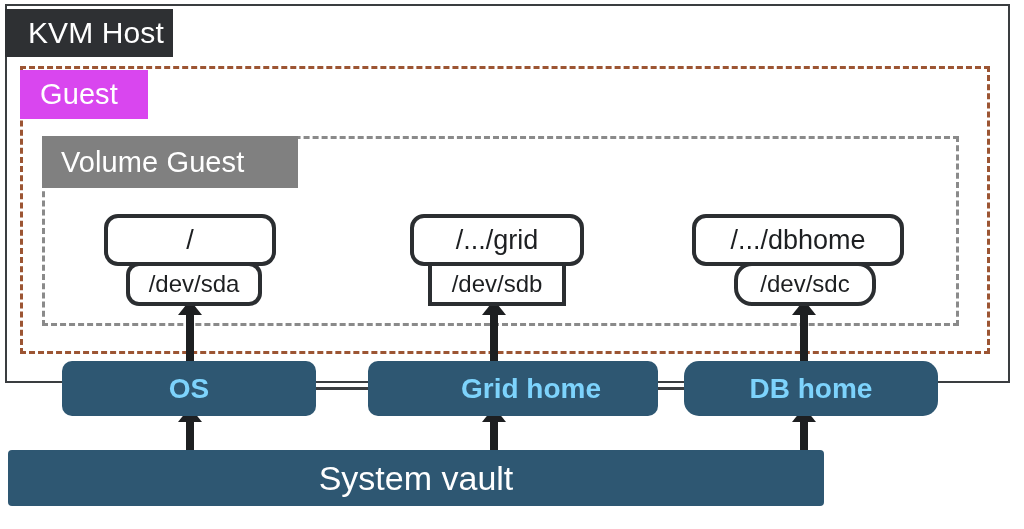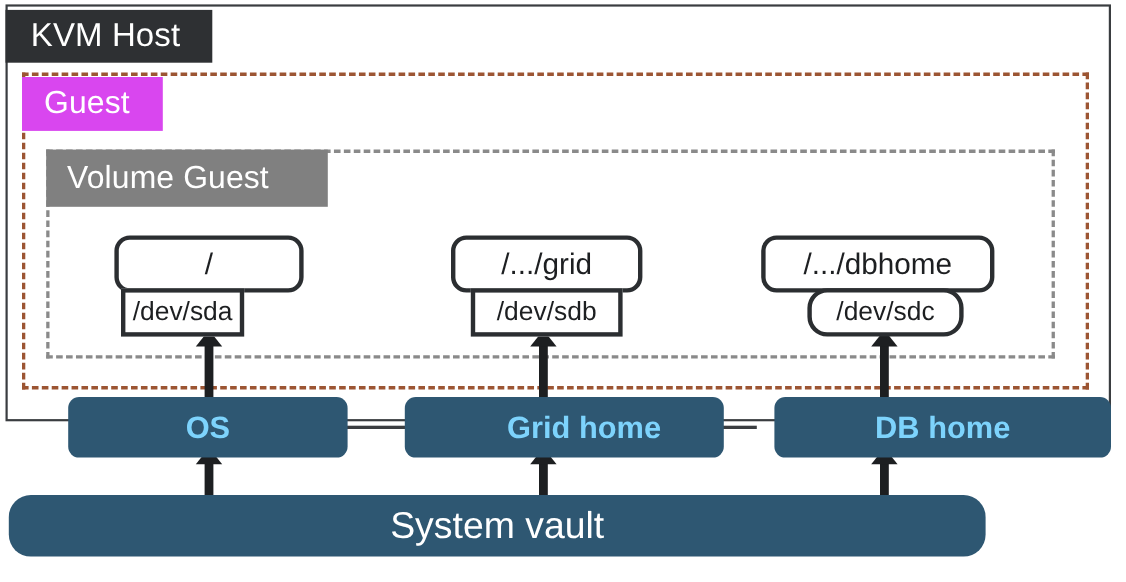--- a/index.html
+++ b/index.html
@@ -60,21 +60,21 @@
     display: flex;
     align-items: center;
     color: #ffffff;
     font-weight: 400;
     white-space: nowrap;
     letter-spacing: 0.1px;
   }
   .tag-host {
     left: 5px;
     top: 9px;
-    width: 188px;
+    width: 168px;
     height: 48px;
     background: #2e3033;
     padding-left: 23px;
     box-sizing: border-box;
     font-size: 30px;
   }
   .tag-guest {
     left: 20px;
     top: 70px;
     width: 128px;
@@ -124,21 +124,21 @@
     align-items: center;
     justify-content: center;
     color: #1d1f21;
     font-size: 24px;
     z-index: 2;
   }
 
   
   .stack-1 { left: 104px; top: 214px; }
   .stack-1 .mount-box  { left: 0px;  width: 172px; }
-  .stack-1 .device-box { left: 6px; top: 48px; width: 112px; }
+  .stack-1 .device-box { left: 22px; top: 48px; width: 136px; border-radius: 13px; }
 
   
   .stack-2 { left: 410px; top: 214px; }
   .stack-2 .mount-box  { left: 0px;  width: 174px; }
   .stack-2 .device-box { left: 18px; top: 48px; width: 138px; }
 
   
   .stack-3 { left: 692px; top: 214px; }
   .stack-3 .mount-box  { left: 0px;  width: 212px; }
   .stack-3 .device-box { left: 42px; top: 48px; width: 142px; border-radius: 18px; }
@@ -188,31 +188,31 @@
     display: flex;
     align-items: center;
     justify-content: center;
     color: #7dd3fc;
     font-size: 28px;
     z-index: 3;
     font-weight: bold;
   }
   .service-1 { left: 62px;  width: 254px; }
   .service-2 { left: 368px; width: 254px; padding-left: 36px; }
-  .service-3 { left: 704px; width: 306px; }
+  .service-3 { left: 684px; width: 254px; border-radius: 15px; }
 
   
   .vault-box {
     position: absolute;
     left: 8px;
     top: 450px;
-    width: 888px;
+    width: 816px;
     height: 56px;
     background: #2e5772;
-    border-radius: 20px;
+    border-radius: 4px;
     display: flex;
     align-items: center;
     justify-content: center;
     color: #ffffff;
     font-size: 34px;
     z-index: 3;
   }
 </style>
 </head>
 <body>

